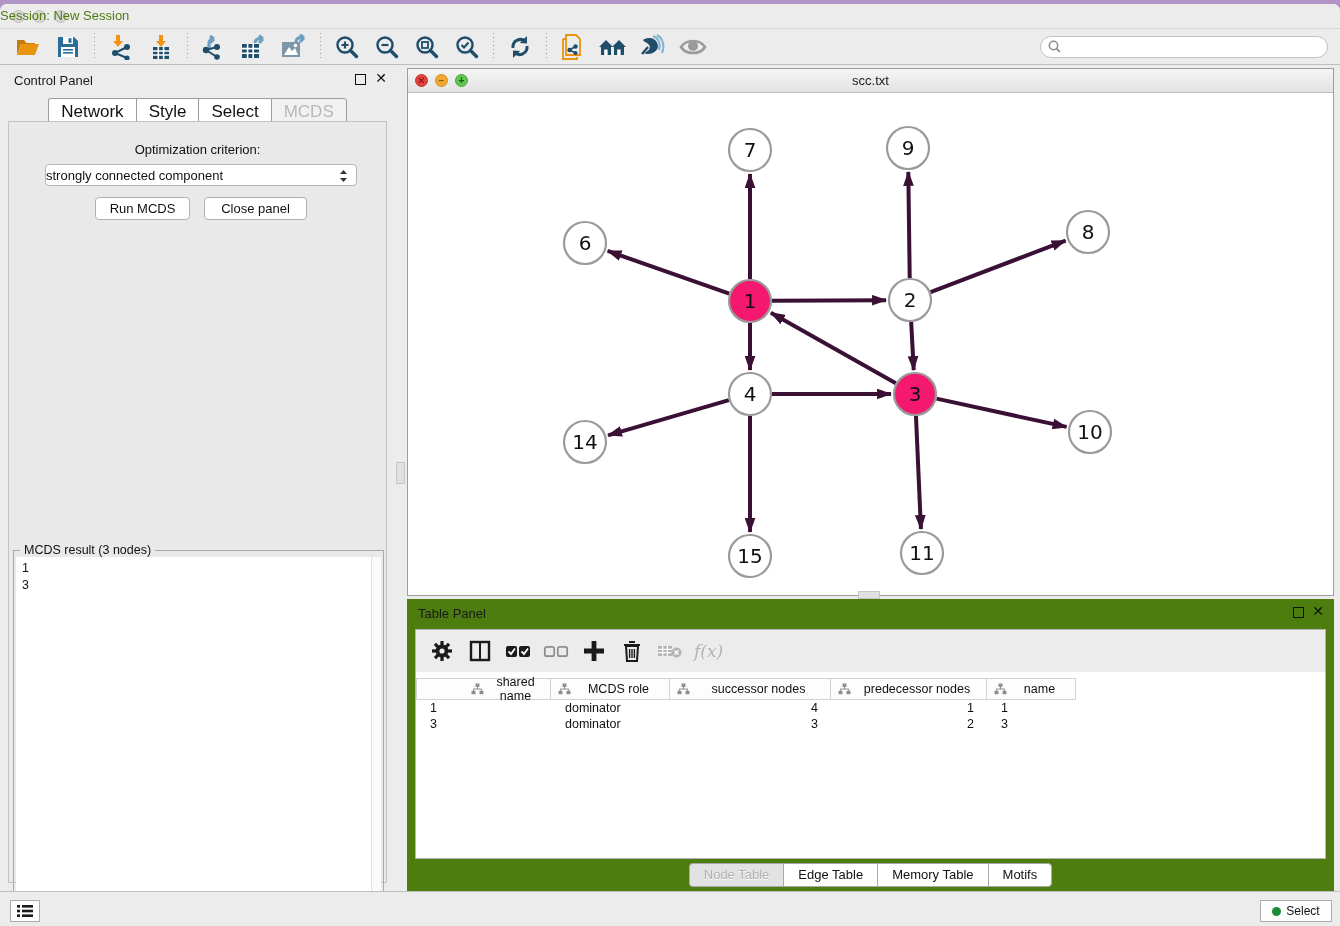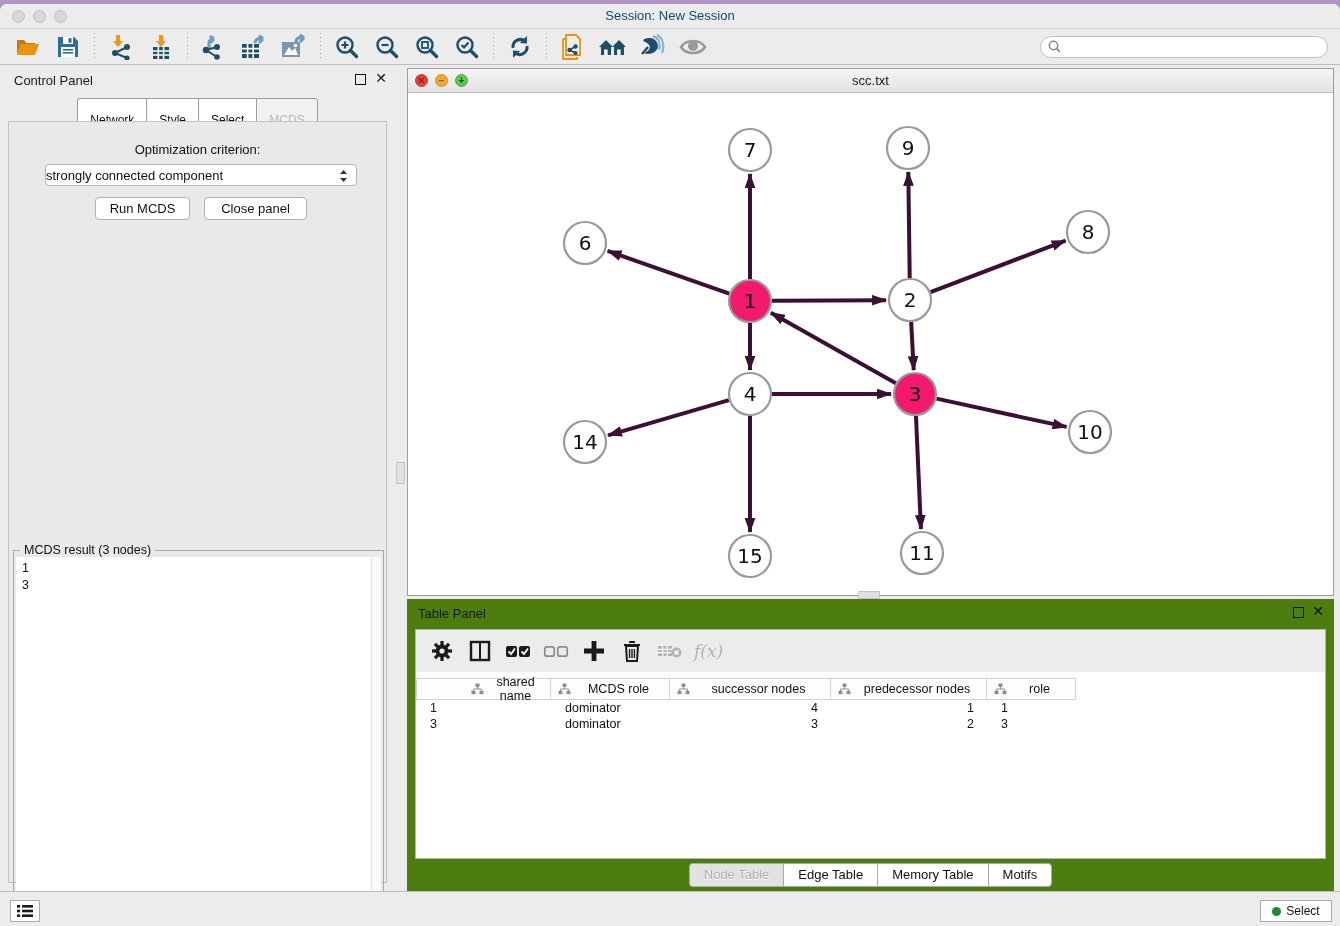--- a/index.html
+++ b/index.html
@@ -6,22 +6,22 @@
   html,body { width:1340px; height:926px; overflow:hidden;
     font-family:"Liberation Sans","DejaVu Sans",sans-serif; background:#b193c5; }
   .app-window { position:absolute; left:0; top:4px; width:1340px; height:922px;
     background:#ececec; border-radius:7px 7px 0 0; }
 
   
   .titlebar { position:absolute; left:0; top:0; width:100%; height:25px;
     border-radius:7px 7px 0 0; background:#ececec; border-bottom:1px solid #d6d6d6;}
   .tl-dot { position:absolute; top:6px; width:13px; height:13px; border-radius:50%;
     background:#d8d8d8; border:1px solid #c0c0c0; }
-  .win-title { position:absolute; top:4px; width:100%; text-align:center;
-    font-size:13px; color:#0c4a6e; }
+  .win-title { position:absolute; top:4px; width:100%; 
+    font-size:13px; color:#4d7c0f; }
 
   
   .toolbar { position:absolute; left:0; top:25px; width:100%; height:36px;
     background:#ececec; border-bottom:1px solid #bdbdbd;
     display:flex; align-items:center; padding-left:8px; }
   .tb-btn { width:30px; height:28px; display:flex; align-items:center; justify-content:center; margin:0 5px; }
   .tb-sep { width:1px; height:28px; margin:0 6px;
     background-image:linear-gradient(#9f9f9f 30%, rgba(0,0,0,0) 0%);
     background-size:1px 4px; background-repeat:repeat-y; }
   .search-wrap { position:absolute; right:12px; top:7px; width:288px; height:22px;
@@ -29,21 +29,21 @@
     display:flex; align-items:center; padding-left:6px; }
   .search-wrap input { border:none; outline:none; flex:1; font-size:12px; background:transparent; height:18px;}
 
   
   .control-panel { position:absolute; left:0; top:61px; width:395px; height:826px; background:#ececec; }
   .panel-header { position:absolute; left:0; top:0; width:100%; height:30px; }
   .panel-title { position:absolute; left:14px; top:8px; font-size:13px; color:#1a1a1a; }
   .float-ico { position:absolute; top:9px; width:11px; height:11px; border:1.5px solid #111; background:transparent; }
   .close-ico { position:absolute; top:5px; font-size:14px; font-weight:bold; color:#111; }
   .cp-tabs { position:absolute; left:0; top:33px; width:100%; display:flex; justify-content:center; }
-  .cp-tab { font-size:12px; padding:14px 12px 4px 12px; background:#fff;
+  .cp-tab { font-size:17px; padding:3px 12px 4px 12px; background:#fff;
     border:1px solid #9c9c9c; border-right:none; color:#111; }
   .cp-tab:first-child { border-radius:3px 0 0 3px; }
   .cp-tab:last-child { border-right:1px solid #9c9c9c; border-radius:0 3px 3px 0; }
   .cp-tab.active { background:#f1f1f1; color:#b8b8b8; }
   .cp-content { position:absolute; left:8px; top:56px; width:379px; height:762px;
     background:#e9e9e9; border:1px solid #c3c3c3; }
   .opt-label { position:absolute; left:0; top:20px; width:100%; text-align:center; font-size:13px; color:#111;}
   .criterion-select { position:absolute; left:36px; top:42px; width:312px; height:22px;
     background:#fff; border:1px solid #b5b5b5; border-radius:4px;
     display:flex; align-items:center; font-size:13px; color:#111;}
@@ -490,21 +490,21 @@
           </div>
           <div class="th-cell" style="width: 89px;">
             <svg width="13" height="12" viewBox="0 0 13 12" style="margin:0 5px 0 7px;flex:none">
               <g fill="#8d8d8d">
                 <rect x="4.5" y="0.5" width="4" height="3.4"></rect>
                 <rect x="0.5" y="7.8" width="4" height="3.4"></rect>
                 <rect x="8.5" y="7.8" width="4" height="3.4"></rect>
               </g>
               <path d="M6.5 3.9 V6 M2.5 7.8 V6 H10.5 V7.8" fill="none" stroke="#8d8d8d" stroke-width="1"></path>
             </svg>
-            <span class="th-text">role</span>
+            <span class="th-text">name</span>
             <span style="width:8px"></span>
           </div>
         </div>
       <div class="tbl-rows">
           <div class="tbl-row">
             <div class="td-cell" style="width: 135px; text-align: left; padding: 0px 0px 0px 13px;">1</div>
             <div class="td-cell" style="width: 119px; text-align: left; padding: 0px 0px 0px 13px;">dominator</div>
             <div class="td-cell" style="width: 161px; text-align: right; padding: 0px 14px 0px 0px;">4</div>
             <div class="td-cell" style="width: 156px; text-align: right; padding: 0px 14px 0px 0px;">1</div>
             <div class="td-cell" style="width: 89px; text-align: left; padding: 0px 0px 0px 13px;">1</div>

